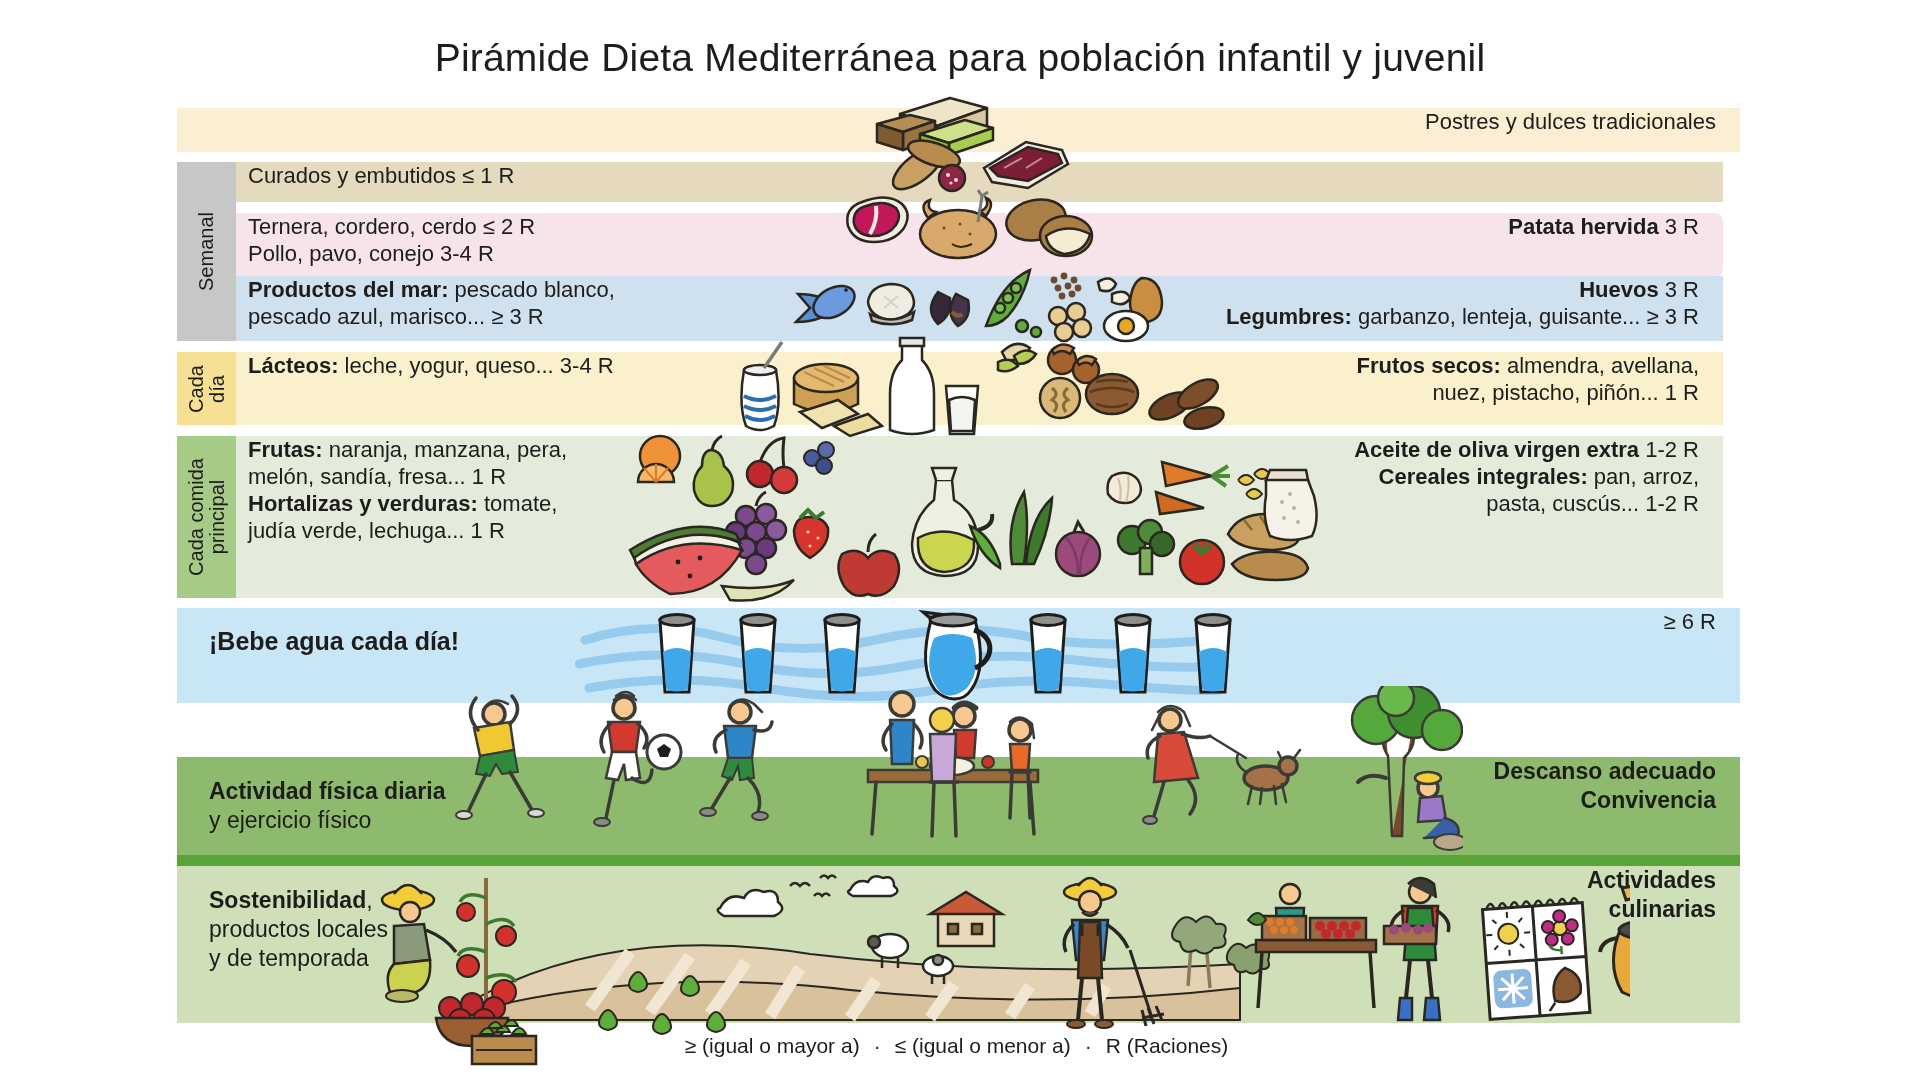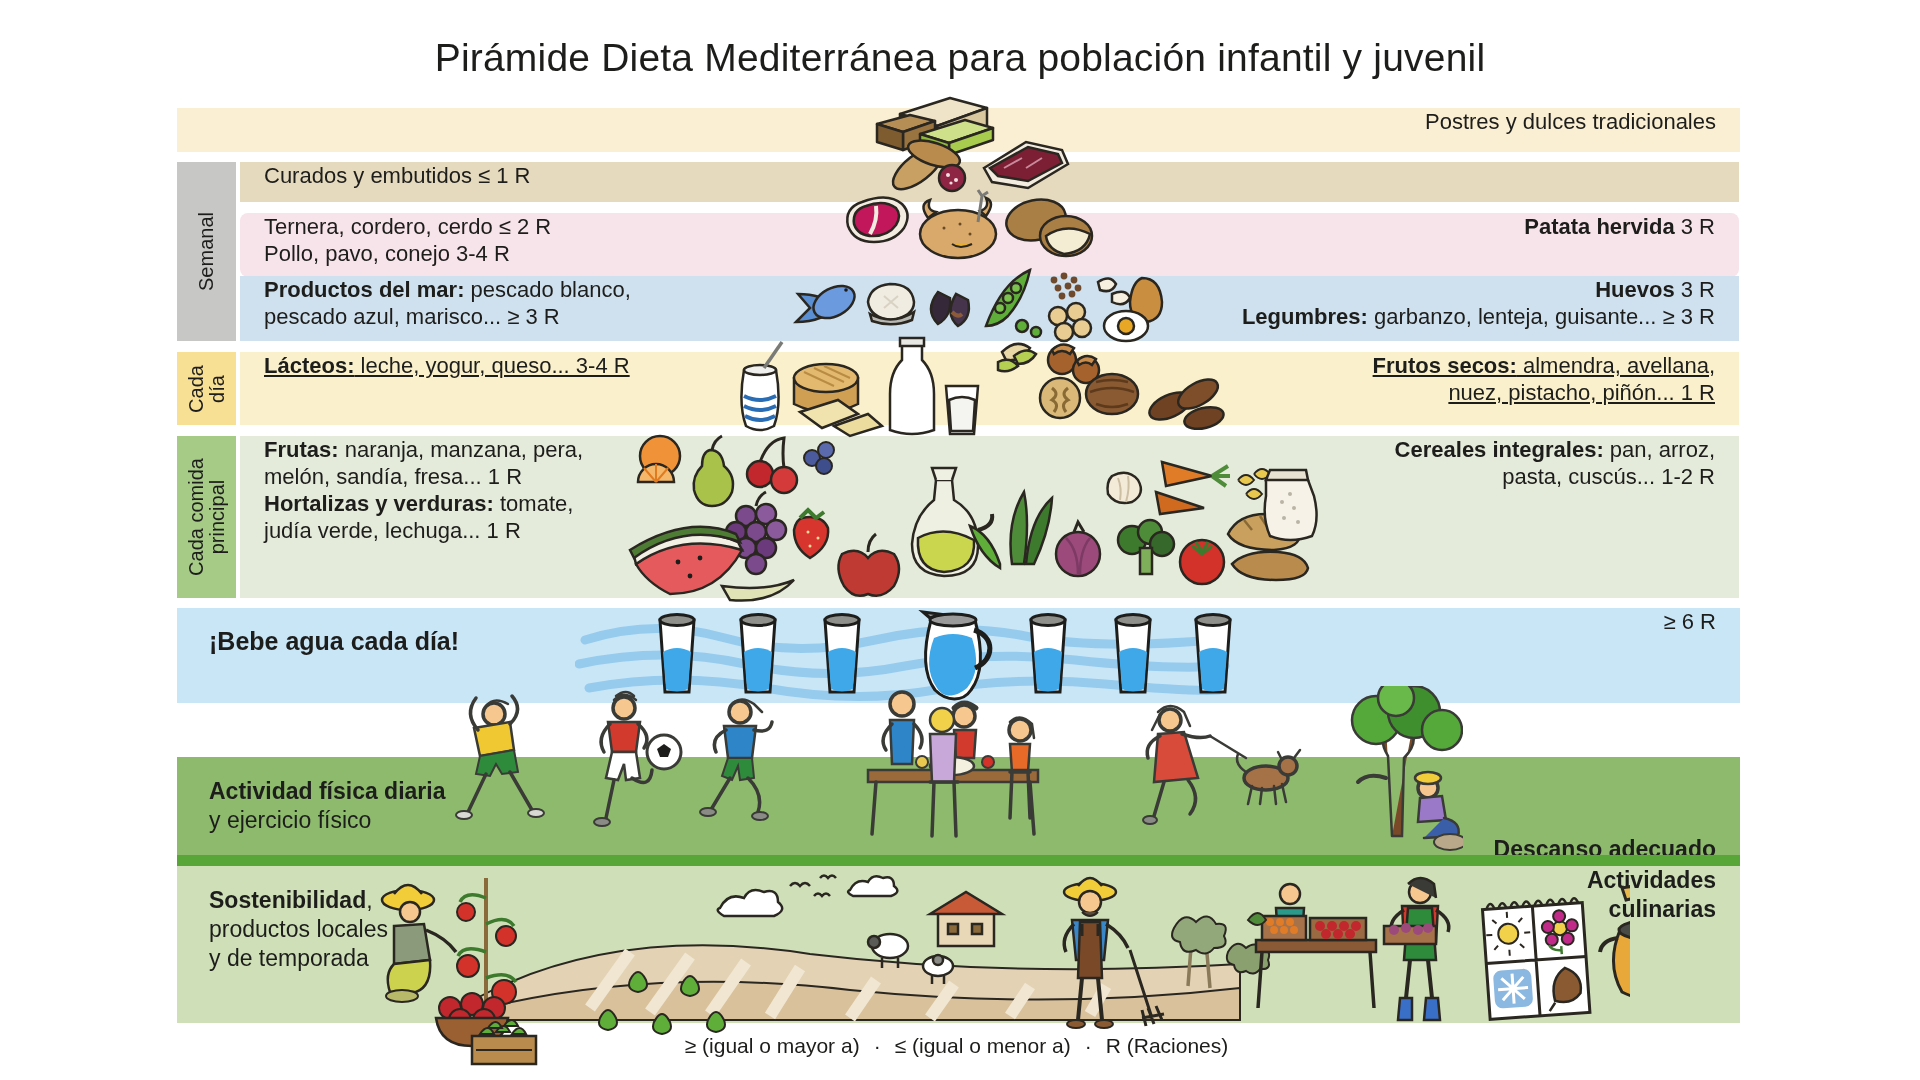--- a/index.html
+++ b/index.html
@@ -6,29 +6,29 @@
   body{
     width:1920px;height:1080px;position:relative;background:#ffffff;
     font-family:"Liberation Sans", sans-serif;color:#1d1d1b;overflow:hidden;
   }
   .title{
     position:absolute;top:36px;left:0;width:1920px;text-align:center;
     font-size:39px;font-weight:500;letter-spacing:.2px;
   }
   .band{position:absolute;display:flex;box-sizing:border-box;z-index:1;}
   .band-full{left:177px;width:1563px;}
-  .band-inset{left:240px;width:1499px;}
+  .band-inset{left:224px;width:1499px;}
   .b-postres{top:108px;height:44px;background:#faeed3;}
   .b-curados{top:162px;height:40px;background:#e6dabe;}
   .b-carnes{top:213px;height:64px;background:#f7e3ea;border-radius:8px;}
   .b-mar{top:276px;height:65px;background:#cfe1ee;}
-  .b-lacteos{top:352px;height:73px;background:#faf0cb;text-decoration:underline;}
+  .b-lacteos{top:352px;height:73px;background:#faf0cb;}
   .b-frutas{top:436px;height:162px;background:#e4ebdb;}
   .b-agua{top:608px;height:95px;background:#c9e6f7;}
-  .b-actividad{top:757px;height:98px;background:#8dba6c;flex-direction:column;}
+  .b-actividad{top:757px;height:98px;background:#8dba6c;}
   .b-divider{position:absolute;left:177px;width:1563px;top:855px;height:11px;background:#57a637;z-index:1;}
   .b-sost{top:866px;height:157px;background:#cfe0b9;}
   .sidebar{position:absolute;left:177px;width:59px;display:flex;align-items:center;justify-content:center;z-index:2;}
   .sb-semanal{top:162px;height:179px;background:#c7c7c5;}
   .sb-dia{top:352px;height:73px;background:#f7df94;}
   .sb-comida{top:436px;height:162px;background:#a6cb87;}
   .rot{transform:rotate(-90deg);white-space:nowrap;font-size:20px;line-height:21px;text-align:center;}
   .ltext{font-size:22px;line-height:27px;padding-left:24px;z-index:3;}
   .band-full .ltext{padding-left:32px;margin-top:20px;}
   .rtext{margin-left:auto;text-align:right;font-size:22px;line-height:27px;padding-right:24px;z-index:3;}
@@ -84,20 +84,21 @@
 </div>
 
 <div class="band band-inset b-frutas">
   <div class="ltext">
     <div><span class="bold">Frutas:</span><span> naranja, manzana, pera,</span></div>
     <div>melón, sandía, fresa... 1 R</div>
     <div><span class="bold">Hortalizas y verduras:</span><span> tomate,</span></div>
     <div>judía verde, lechuga... 1 R</div>
   </div>
   <div class="rtext">
+    <div><span class="bold">Aceite de oliva virgen extra</span><span> 1-2 R</span></div>
     <div><span class="bold">Cereales integrales:</span><span> pan, arroz,</span></div>
     <div>pasta, cuscús... 1-2 R</div>
   </div>
 </div>
 
 <div class="band band-full b-agua">
   <div class="ltext">¡Bebe agua cada día!</div>
   <div class="rtext">≥ 6 R</div>
 </div>
 

